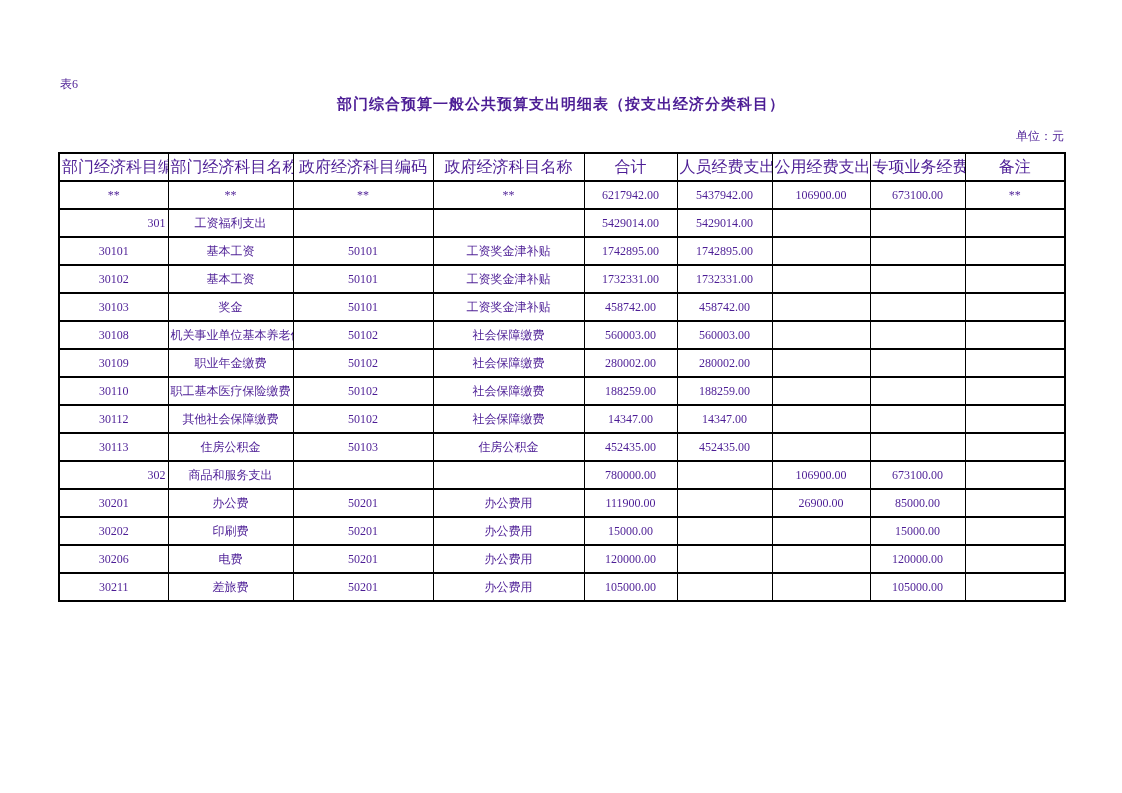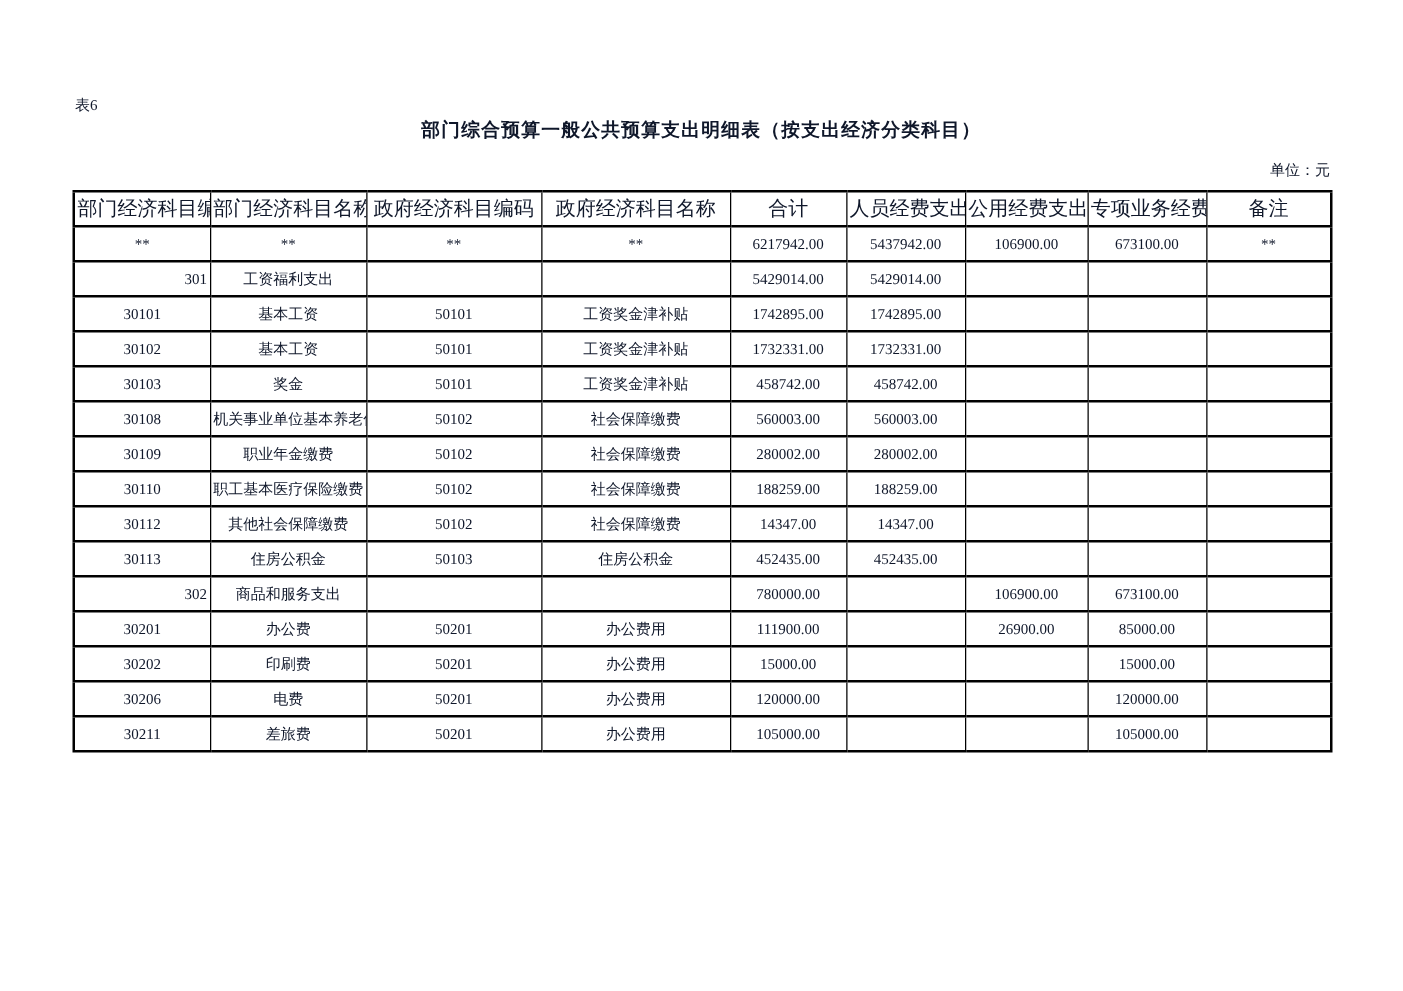--- a/index.html
+++ b/index.html
@@ -6,21 +6,21 @@
     margin: 0;
     padding: 0;
     background: #ffffff;
   }
   .page {
     position: relative;
     width: 1122px;
     height: 793px;
     background: #ffffff;
     font-family: "Liberation Serif", "DejaVu Serif", serif;
-    color: #0f172a;
+    color: #4c1d95;
     overflow: hidden;
   }
   .table-label {
     position: absolute;
     left: 60px;
     top: 76px;
     font-size: 12px;
   }
   .doc-title {
     position: absolute;

